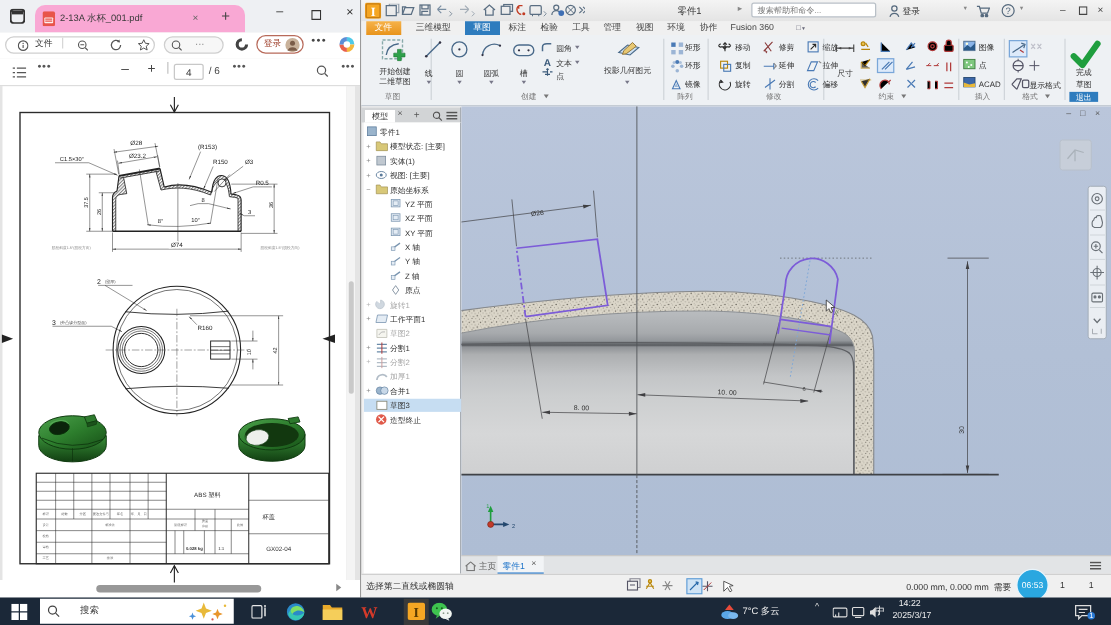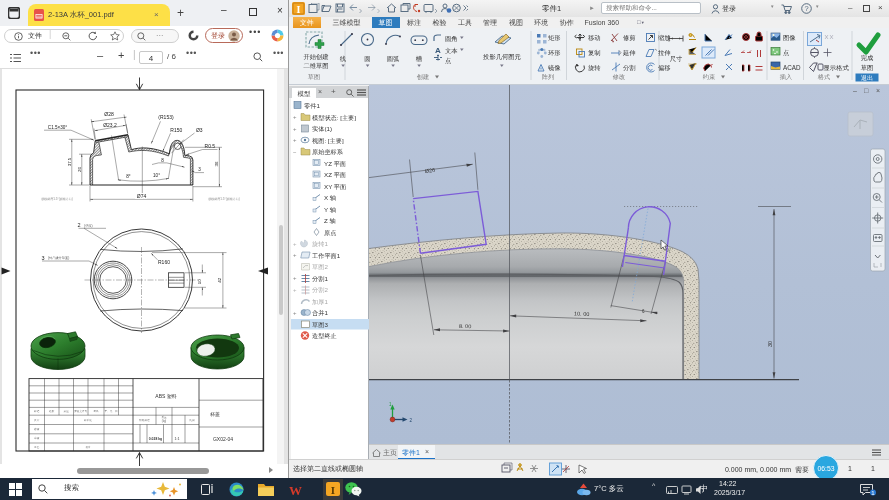--- a/index.html
+++ b/index.html
@@ -1,21 +1,21 @@
 <!DOCTYPE html>
 <html><head><meta charset="utf-8">
 <style>
 *{margin:0;padding:0;box-sizing:border-box}
 html,body{width:889px;height:500px;overflow:hidden;font-family:"Liberation Sans",sans-serif;background:#fff}
 .abs{position:absolute}
 #root{position:relative;width:889px;height:500px}
 
 #browser{left:0;top:0;width:288px;height:478px;background:#e9e9e9}
 #tabbar{left:0;top:0;width:288px;height:26px;background:#eef0f3}
-#tab1{left:28px;top:4px;width:142px;height:22px;background:#fde047;border-radius:8px 8px 0 0;font-size:7.5px;color:#3a3a3a;line-height:22px}
+#tab1{left:28px;top:4px;width:168px;height:22px;background:#f9a8d4;border-radius:8px 8px 0 0;font-size:7.5px;color:#3a3a3a;line-height:22px}
 #btoolbar{left:0;top:26px;width:288px;height:21px;background:#fff}
 #pdfbar{left:0;top:47px;width:288px;height:22px;background:#fff;border-bottom:1px solid #ddd}
 #pdfarea{left:0;top:69px;width:288px;height:409px;background:#e4e4e4}
 #page{left:2px;top:69px;width:275px;height:395px;background:#fff}
 .pill{position:absolute;border:1px solid #cfcfcf;border-radius:7px;background:#fff}
 .ic{position:absolute;color:#555;font-size:9px;line-height:10px}
 
 #inv{left:288px;top:0;width:601px;height:478px;background:#f0f0f0;border-left:1px solid #9a9a9a}
 #invtitle{left:0;top:0;width:601px;height:17px;background:linear-gradient(#f4f4f4,#e4e4e4)}
 #invtabs{left:0;top:17px;width:601px;height:11px;background:#f0f0f0}

